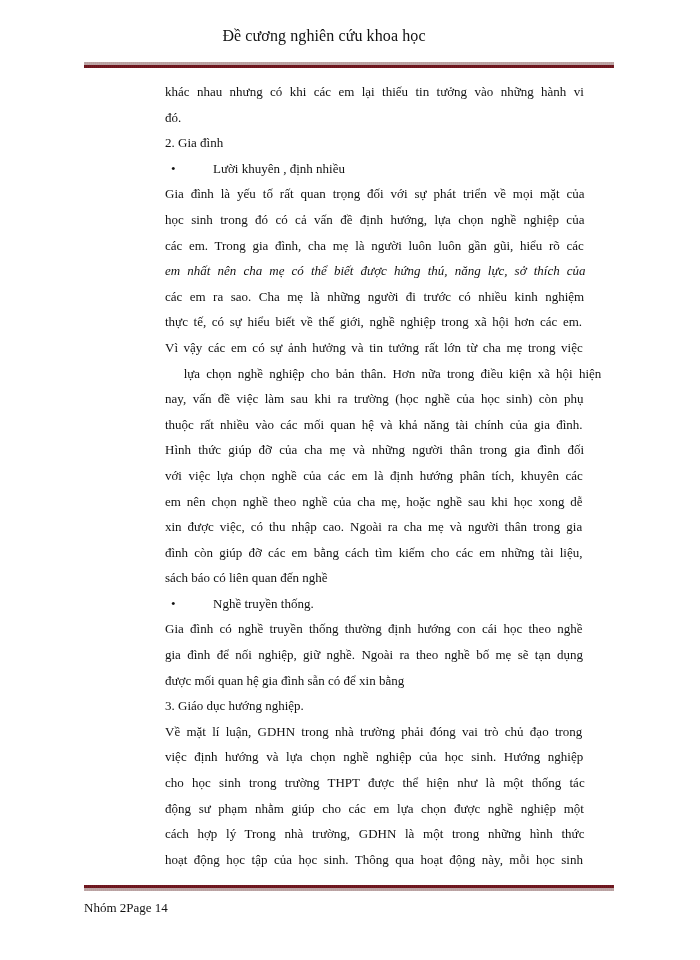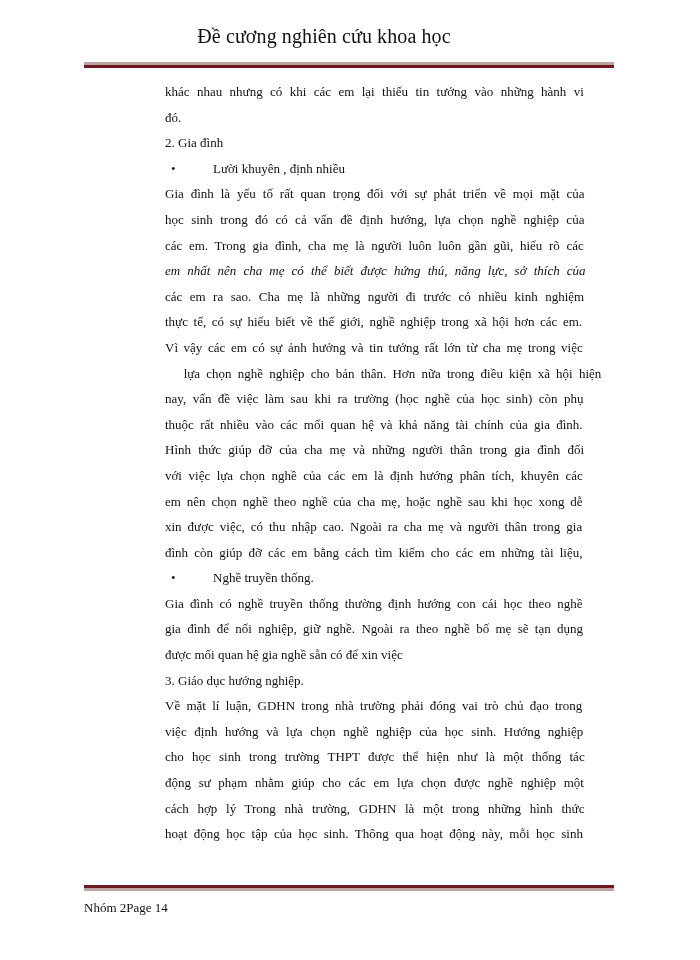--- a/index.html
+++ b/index.html
@@ -14,21 +14,21 @@
       overflow: hidden;
       font-family: "Liberation Serif", "DejaVu Serif", serif;
       color: #111111;
     }
     .header-title {
       position: absolute;
       top: 24px;
       left: 0;
       width: 648px;
       text-align: center;
-      font-size: 20px;
+      font-size: 16px;
       line-height: 24px;
       letter-spacing: 0.1px;
     }
     .rule {
       position: absolute;
       left: 84px;
       width: 530px;
     }
     .rule .thin {
       height: 3px;
@@ -132,28 +132,29 @@
     </div>
     <div class="line justify">
       <span style="display: block; text-align: left; text-align-last: auto; white-space: nowrap; word-spacing: 2.66667px;">em nên chọn nghề theo nghề của cha mẹ, hoặc nghề sau khi học xong dễ</span>
     </div>
     <div class="line justify">
       <span style="display: block; text-align: left; text-align-last: auto; white-space: nowrap; word-spacing: 2.73333px;">xin được việc, có thu nhập cao. Ngoài ra cha mẹ và người thân trong gia</span>
     </div>
     <div class="line justify">
       <span style="display: block; text-align: left; text-align-last: auto; white-space: nowrap; word-spacing: 2.93333px;">đình còn giúp đỡ các em bằng cách tìm kiếm cho các em những tài liệu,</span>
     </div>
+    <div class="line"><span>sách báo có liên quan đến nghề</span></div>
     <div class="line bullet-line"><span class="bullet">•</span><span>Nghề truyền thống.</span></div>
     <div class="line justify">
       <span style="display: block; text-align: left; text-align-last: auto; white-space: nowrap; word-spacing: 3px;">Gia đình có nghề truyền thống thường định hướng con cái học theo nghề</span>
     </div>
     <div class="line justify">
       <span style="display: block; text-align: left; text-align-last: auto; white-space: nowrap; word-spacing: 3.06667px;">gia đình để nối nghiệp,  giữ nghề. Ngoài ra theo nghề bố mẹ sẽ tạn dụng</span>
     </div>
-    <div class="line"><span>được mối quan hệ gia nghề sẵn có để  xin việc</span></div>
+    <div class="line"><span>được mối quan hệ gia đình sẵn có để  xin bằng</span></div>
     <div class="line"><span>3. Giáo dục hướng nghiệp.</span></div>
     <div class="line justify">
       <span style="display: block; text-align: left; text-align-last: auto; white-space: nowrap; word-spacing: 3px;">Về mặt lí luận, GDHN trong nhà trường phải đóng vai trò chủ đạo trong</span>
     </div>
     <div class="line justify">
       <span style="display: block; text-align: left; text-align-last: auto; white-space: nowrap; word-spacing: 4.41667px;">việc định hướng và lựa chọn nghề nghiệp  của học sinh. Hướng nghiệp</span>
     </div>
     <div class="line justify">
       <span style="display: block; text-align: left; text-align-last: auto; white-space: nowrap; word-spacing: 5px;">cho học sinh trong trường THPT  được thể hiện như là một thống tác</span>
     </div>

